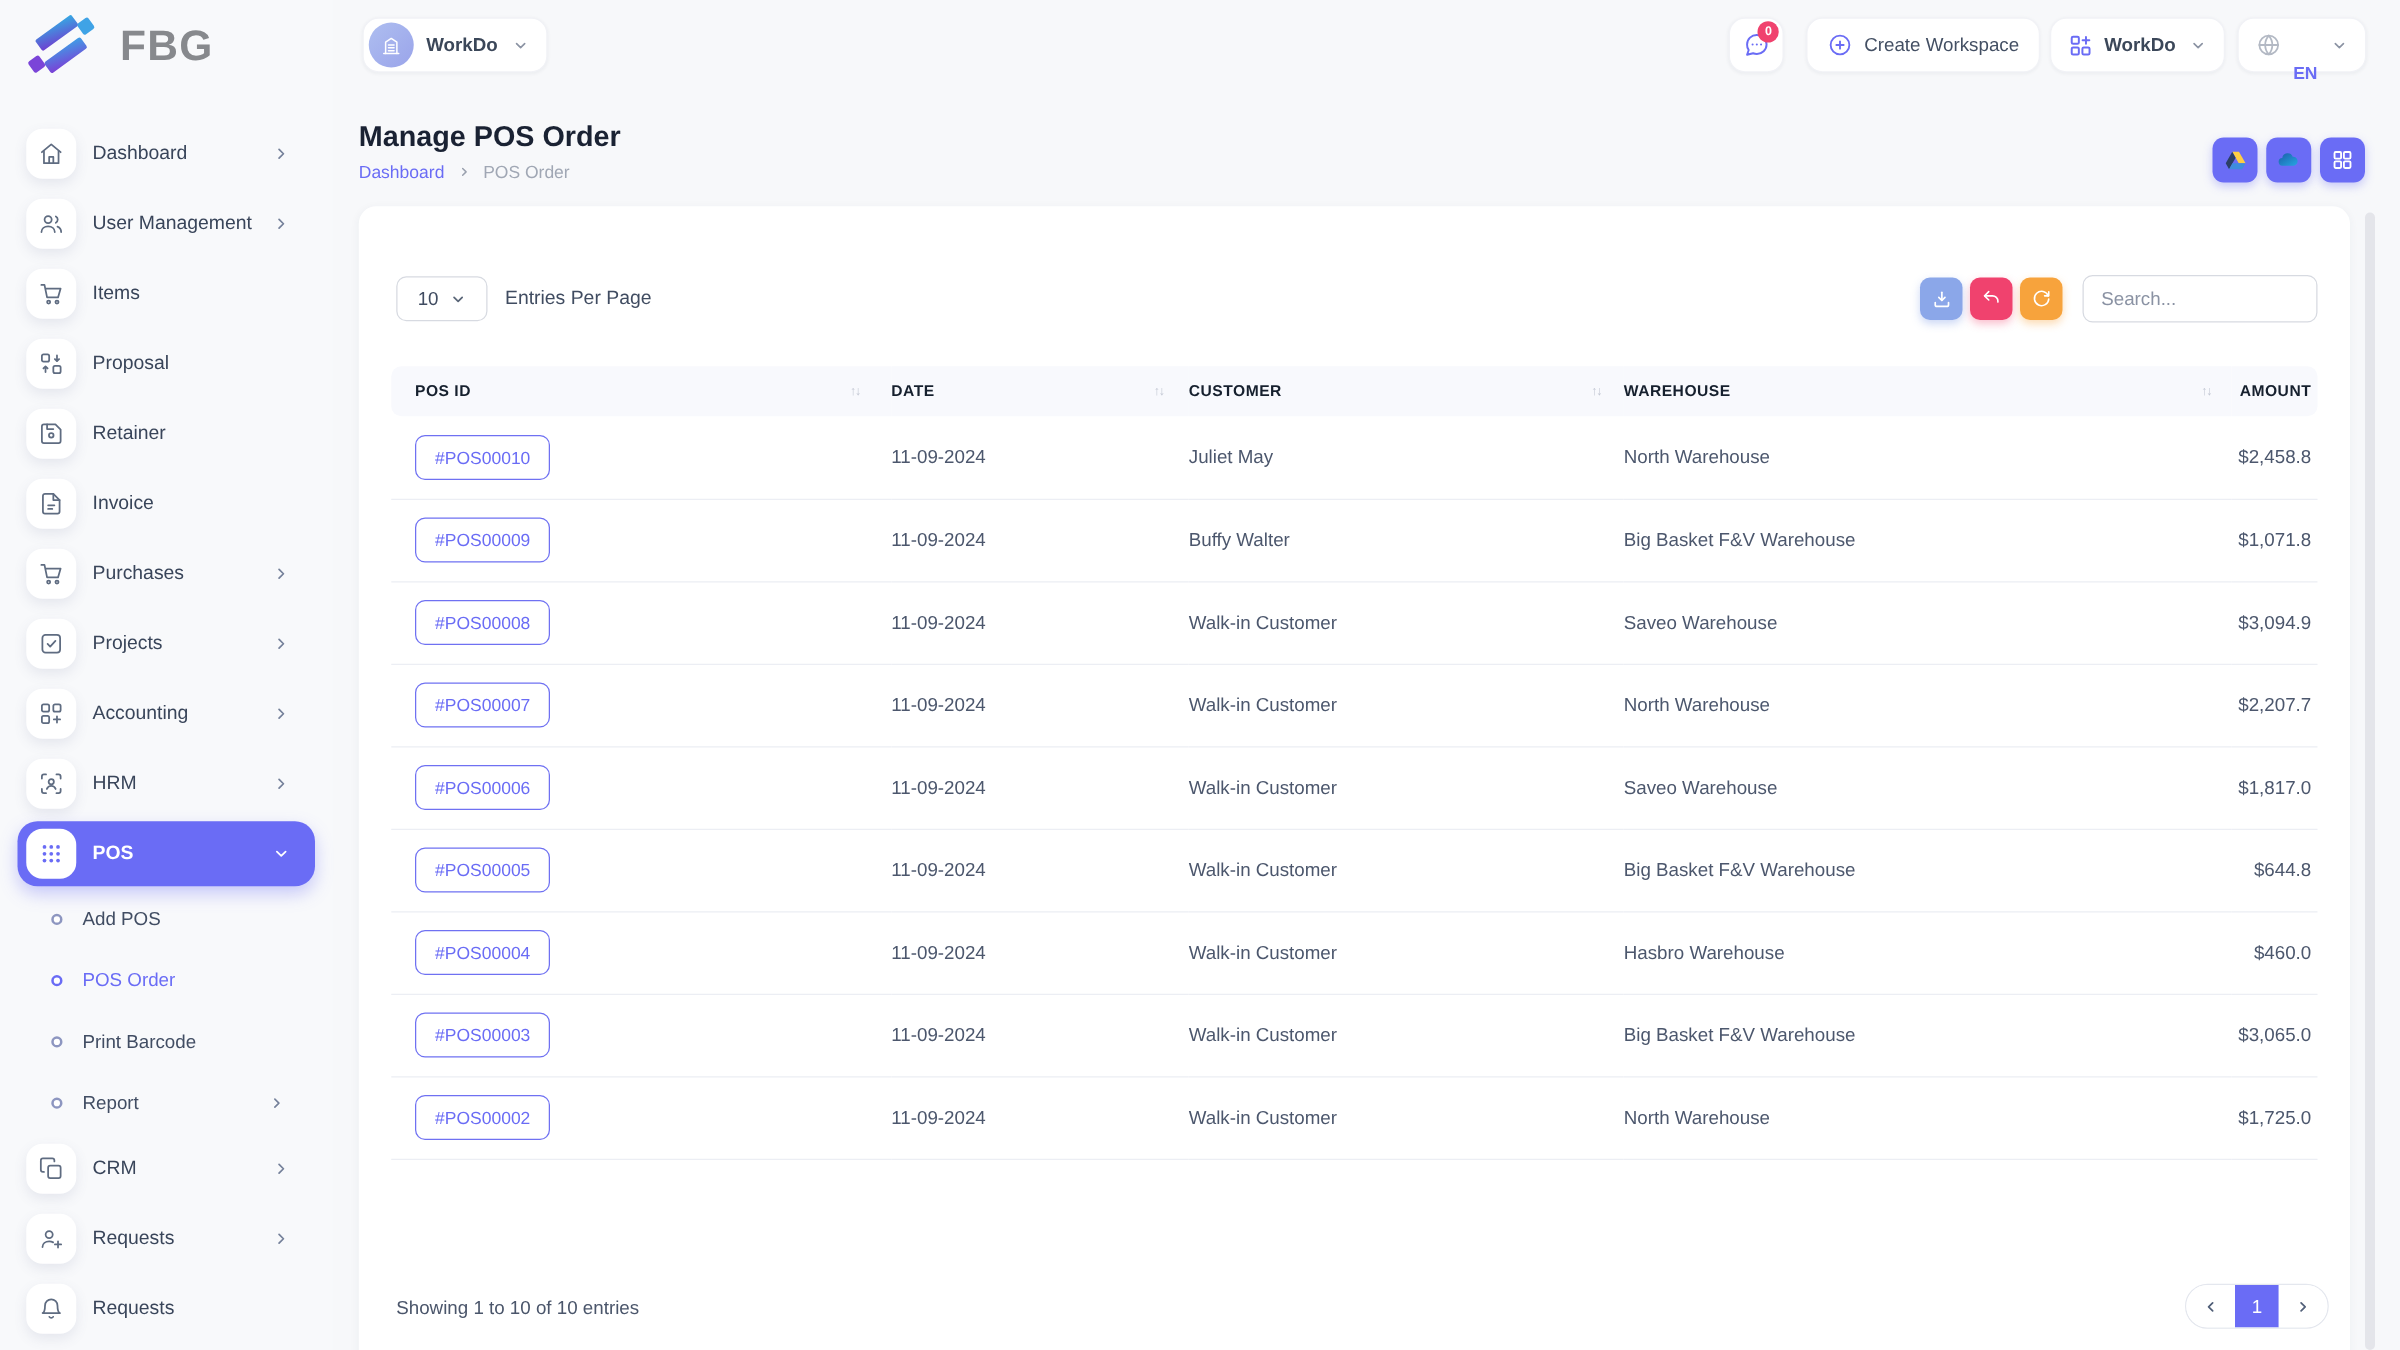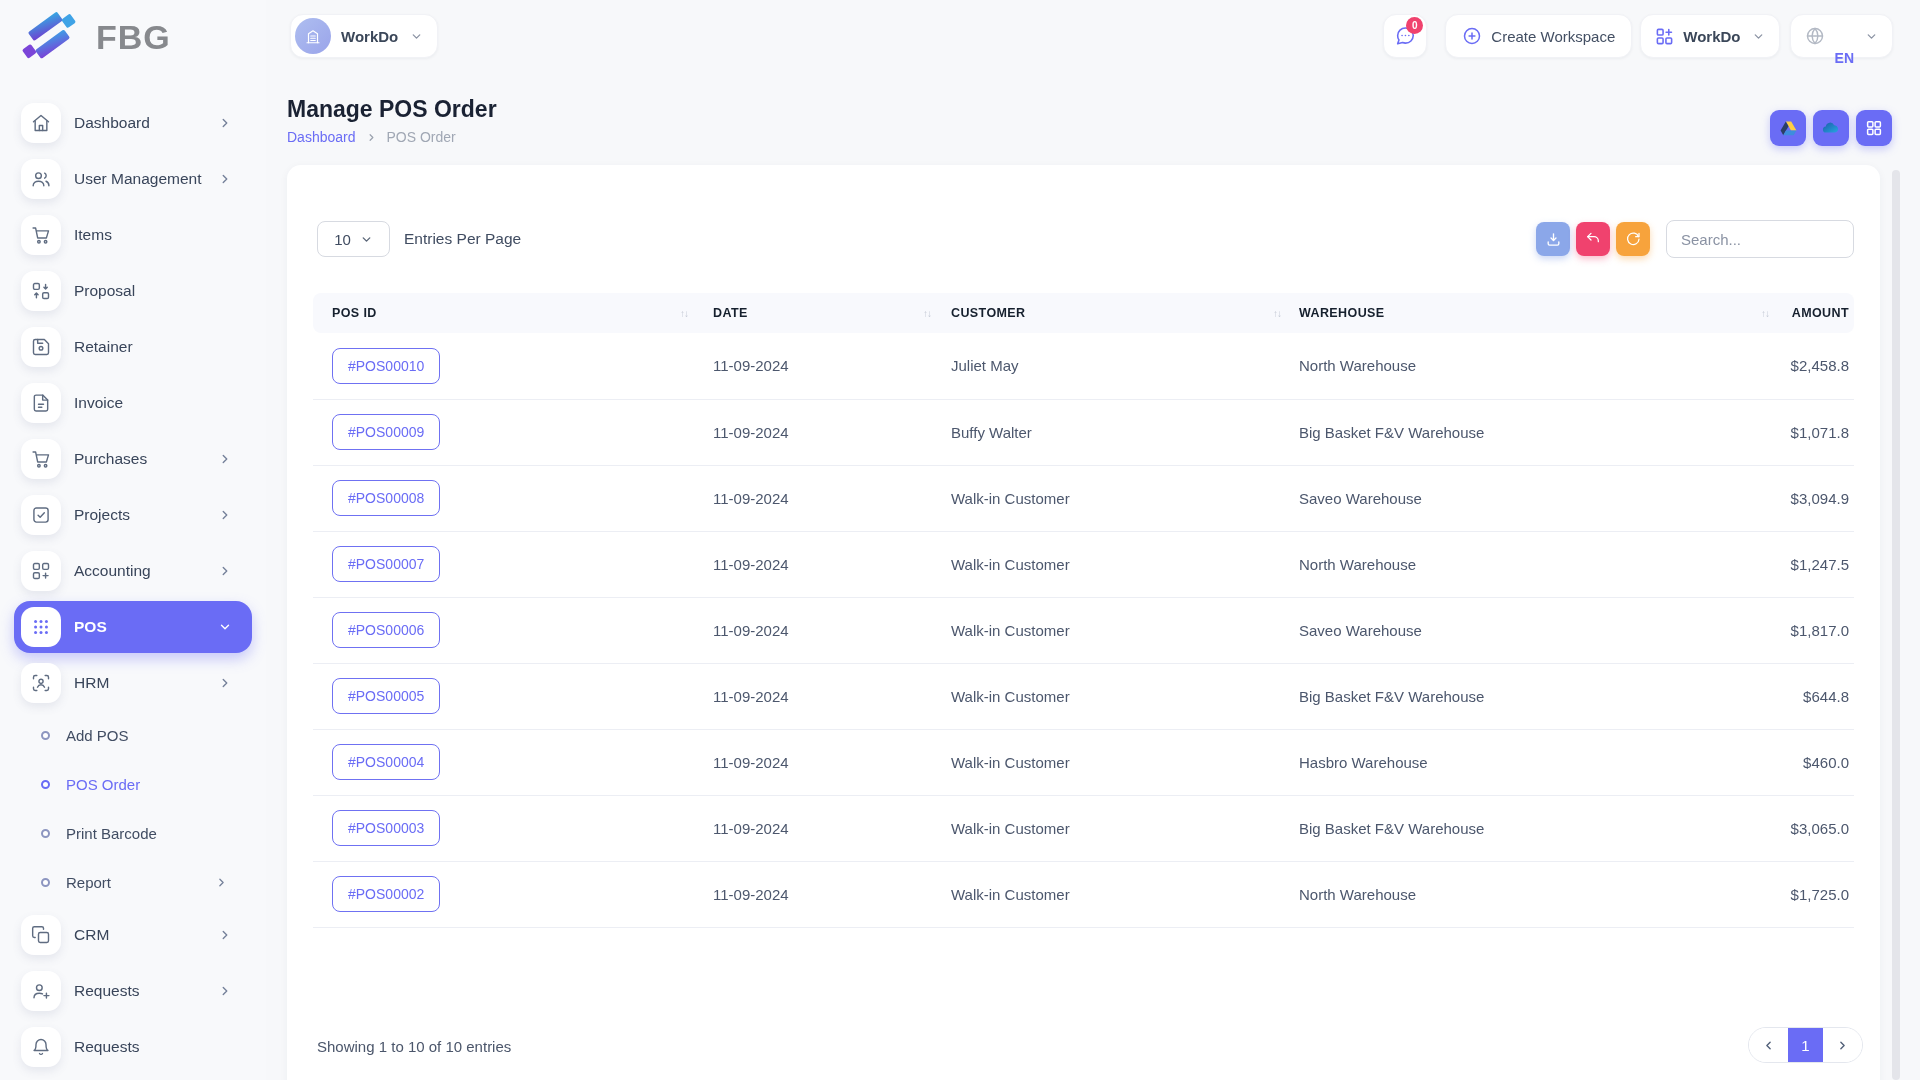--- a/index.html
+++ b/index.html
@@ -245,54 +245,54 @@
             </svg>
         </span>
         <span class="mlabel">Accounting</span>
         <span class="chev">
             <svg width="14" height="14" viewBox="0 0 24 24" fill="none" stroke="currentColor" stroke-width="2.4" stroke-linecap="round" stroke-linejoin="round">
               <path d="M9 6l6 6-6 6"></path>
             </svg>
           </span>
       </div>
 
+      <div class="mitem">
+        <span class="icon-box">
+          <svg width="20" height="20" viewBox="0 0 24 24" fill="none" stroke="currentColor" stroke-width="1.7" stroke-linecap="round" stroke-linejoin="round">
+              <path d="M3 7V5a2 2 0 0 1 2-2h2M17 3h2a2 2 0 0 1 2 2v2M21 17v2a2 2 0 0 1-2 2h-2M7 21H5a2 2 0 0 1-2-2v-2"></path>
+              <circle cx="12" cy="10" r="2.5"></circle>
+              <path d="M7.8 17c.8-1.9 2.4-2.9 4.2-2.9s3.4 1 4.2 2.9"></path>
+            </svg>
+        </span>
+        <span class="mlabel">HRM</span>
+        <span class="chev">
+            <svg width="14" height="14" viewBox="0 0 24 24" fill="none" stroke="currentColor" stroke-width="2.4" stroke-linecap="round" stroke-linejoin="round">
+              <path d="M9 6l6 6-6 6"></path>
+            </svg>
+          </span>
+      </div>
+
       <div class="mitem active">
         <span class="icon-box">
           <svg width="20" height="20" viewBox="0 0 24 24" fill="currentColor">
               <circle cx="5.5" cy="5.5" r="1.8"></circle>
               <circle cx="12" cy="5.5" r="1.8"></circle>
               <circle cx="18.5" cy="5.5" r="1.8"></circle>
               <circle cx="5.5" cy="12" r="1.8"></circle>
               <circle cx="12" cy="12" r="1.8"></circle>
               <circle cx="18.5" cy="12" r="1.8"></circle>
               <circle cx="5.5" cy="18.5" r="1.8"></circle>
               <circle cx="12" cy="18.5" r="1.8"></circle>
               <circle cx="18.5" cy="18.5" r="1.8"></circle>
             </svg>
         </span>
         <span class="mlabel">POS</span>
         <span class="chev">
             <svg width="14" height="14" viewBox="0 0 24 24" fill="none" stroke="currentColor" stroke-width="2.4" stroke-linecap="round" stroke-linejoin="round">
               <path d="M6 9l6 6 6-6"></path>
-            </svg>
-          </span>
-      </div>
-
-      <div class="mitem">
-        <span class="icon-box">
-          <svg width="20" height="20" viewBox="0 0 24 24" fill="none" stroke="currentColor" stroke-width="1.7" stroke-linecap="round" stroke-linejoin="round">
-              <path d="M3 7V5a2 2 0 0 1 2-2h2M17 3h2a2 2 0 0 1 2 2v2M21 17v2a2 2 0 0 1-2 2h-2M7 21H5a2 2 0 0 1-2-2v-2"></path>
-              <circle cx="12" cy="10" r="2.5"></circle>
-              <path d="M7.8 17c.8-1.9 2.4-2.9 4.2-2.9s3.4 1 4.2 2.9"></path>
-            </svg>
-        </span>
-        <span class="mlabel">HRM</span>
-        <span class="chev">
-            <svg width="14" height="14" viewBox="0 0 24 24" fill="none" stroke="currentColor" stroke-width="2.4" stroke-linecap="round" stroke-linejoin="round">
-              <path d="M9 6l6 6-6 6"></path>
             </svg>
           </span>
       </div>
 
       <div class="subitem">
         <span class="bullet"></span>
         <span class="sublabel">Add POS</span>
       </div>
       <div class="subitem active">
         <span class="bullet"></span>
@@ -566,21 +566,21 @@
               <td class="c3">Walk-in Customer</td>
               <td class="c4">Saveo Warehouse</td>
               <td class="c5">$3,094.9</td>
             </tr>
 
             <tr class="trow">
               <td class="c1"><button class="posid">#POS00007</button></td>
               <td class="c2">11-09-2024</td>
               <td class="c3">Walk-in Customer</td>
               <td class="c4">North Warehouse</td>
-              <td class="c5">$1,247.5</td>
+              <td class="c5">$2,207.7</td>
             </tr>
 
             <tr class="trow">
               <td class="c1"><button class="posid">#POS00006</button></td>
               <td class="c2">11-09-2024</td>
               <td class="c3">Walk-in Customer</td>
               <td class="c4">Saveo Warehouse</td>
               <td class="c5">$1,817.0</td>
             </tr>
 

